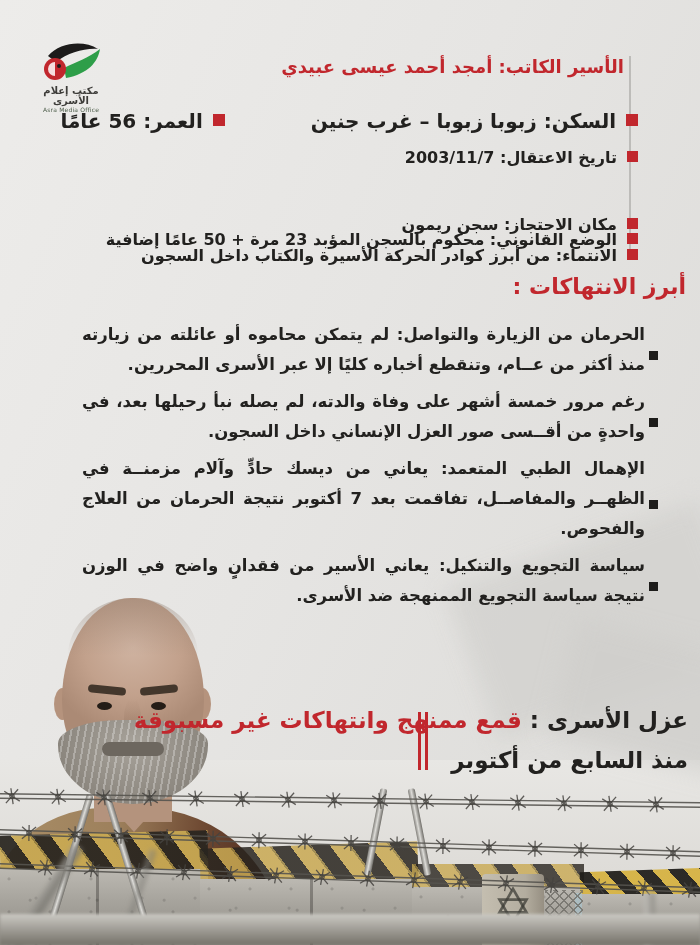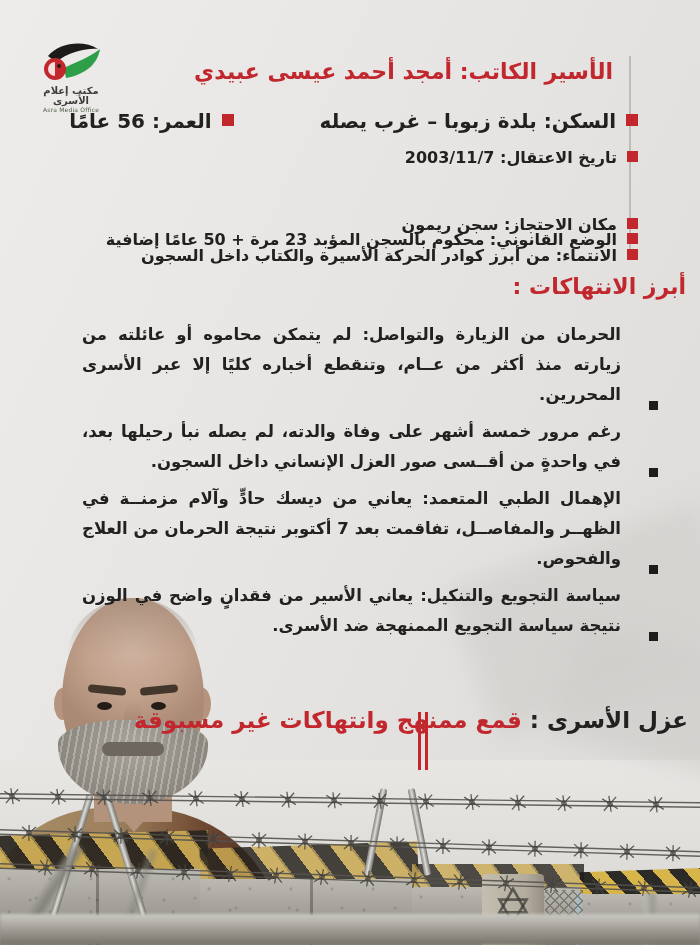--- a/index.html
+++ b/index.html
@@ -17,38 +17,38 @@
   .blur-shape2{position:absolute;right:-60px;top:640px;width:200px;height:120px;background:#cfcecb;
     transform:rotate(14deg);filter:blur(12px);opacity:.7;z-index:1;}
 
   
   .logo{position:absolute;left:30px;top:42px;width:82px;text-align:center;z-index:10;}
   .logo svg{display:block;margin:0 auto;}
   .logo-ar{font-size:10px;font-weight:bold;color:#3d3c39;line-height:10px;}
   .logo-en{font-size:6px;color:#50604d;line-height:8px;letter-spacing:.2px;}
 
   
-  .title{position:absolute;right:87px;top:44px;width:520px;z-index:10;direction:rtl;text-align:right;
-    color:var(--red);font-size:22px;font-weight:bold;letter-spacing:-.3px;}
+  .title{position:absolute;right:76px;top:44px;width:520px;z-index:10;direction:rtl;text-align:right;
+    color:var(--red);font-size:18px;font-weight:bold;letter-spacing:-.3px;}
   .col-rule{position:absolute;right:69px;top:56px;width:2px;height:198px;background:#bdbcb9;z-index:2;}
   .info-row{position:absolute;right:62px;z-index:10;direction:rtl;display:flex;align-items:flex-start;gap:10px;
     color:var(--ink);font-weight:bold;text-align:right;}
   .sq{flex:0 0 auto;width:12px;height:12px;background:var(--red);margin-top:5px;}
   .sq.small{width:11px;height:11px;margin-top:3px;}
   .row-main{top:109px;font-size:20px;}
   .row-main .gap{width:66px;}
   .row-sub{font-size:16px;}
   .r2{top:148px;justify-content:space-between;} .r3{top:183px;margin-top:47px;} .r4{top:215px;} .r5{top:246px;}
 
   
   .vio-heading{position:absolute;right:14px;top:274px;z-index:10;direction:rtl;
     color:var(--red);font-size:22px;font-weight:bold;}
   .vio-list{position:absolute;right:42px;top:320px;width:618px;z-index:10;list-style:none;margin:0;padding:0;
     direction:rtl;}
-  .vio-list li{display:flex;gap:28px;margin:0 0 7px 0;align-items:flex-end;}
+  .vio-list li{display:flex;gap:4px;margin:0 0 7px 0;align-items:center;}
   .bsq{flex:0 0 auto;width:9px;height:9px;background:#1d1c1a;margin-top:10px;}
   .vio-text{flex:1;padding-left:42px;color:var(--ink);font-size:16.5px;font-weight:bold;line-height:30px;
     text-align:justify;}
 
   
   .footer{position:absolute;right:12px;top:700px;z-index:10;direction:rtl;text-align:right;
     font-size:23px;font-weight:bold;line-height:40px;color:var(--ink);}
   .footer .hl{color:var(--red);}
   .quote-bars{position:absolute;right:272px;top:712px;z-index:10;display:flex;gap:4px;}
   .quote-bars i{display:block;width:3px;height:58px;background:var(--red);}
@@ -151,21 +151,21 @@
     </svg>
     <div class="logo-ar">مكتب إعلام الأسرى</div>
     <div class="logo-en">Asra Media Office</div>
   </div>
 
   <h1 class="title">الأسير الكاتب: أمجد أحمد عيسى عبيدي</h1>
   <div class="col-rule"></div>
 
   <div class="info-row row-main">
     <span class="sq"></span>
-    <span>السكن: بلدة زبوبا – غرب يصله</span>
+    <span>السكن: زبوبا زبوبا – غرب جنين</span>
     <span class="gap"></span>
     <span class="sq"></span>
     <span>العمر: 56 عامًا</span>
   </div>
   <div class="info-row row-sub r2">
     <span class="sq small"></span>
     <span>تاريخ الاعتقال: 2003/11/7</span>
   </div>
   <div class="info-row row-sub r3">
     <span class="sq small"></span>
@@ -195,20 +195,21 @@
       <span class="vio-text">الإهمال الطبي المتعمد: يعاني من ديسك حادٍّ وآلام مزمنــة في الظهــر والمفاصــل، تفاقمت بعد 7 أكتوبر نتيجة الحرمان من العلاج والفحوص.</span>
       </li>
     <li>
       <span class="bsq"></span>
       <span class="vio-text">سياسة التجويع والتنكيل: يعاني الأسير من فقدانٍ واضح في الوزن نتيجة سياسة التجويع الممنهجة ضد الأسرى.</span>
       </li>
   </ul>
 
   <div class="footer">
     <div><span>عزل الأسرى : </span><span class="hl">قمع ممنهج وانتهاكات غير مسبوقة</span></div>
+    <div>منذ السابع من أكتوبر</div>
   </div>
   <div class="quote-bars">
       <i></i>
       <i></i>
     </div>
 
   <div class="man">
     <div class="torso"></div>
     <div class="collar"></div>
     <div class="neck"></div>

